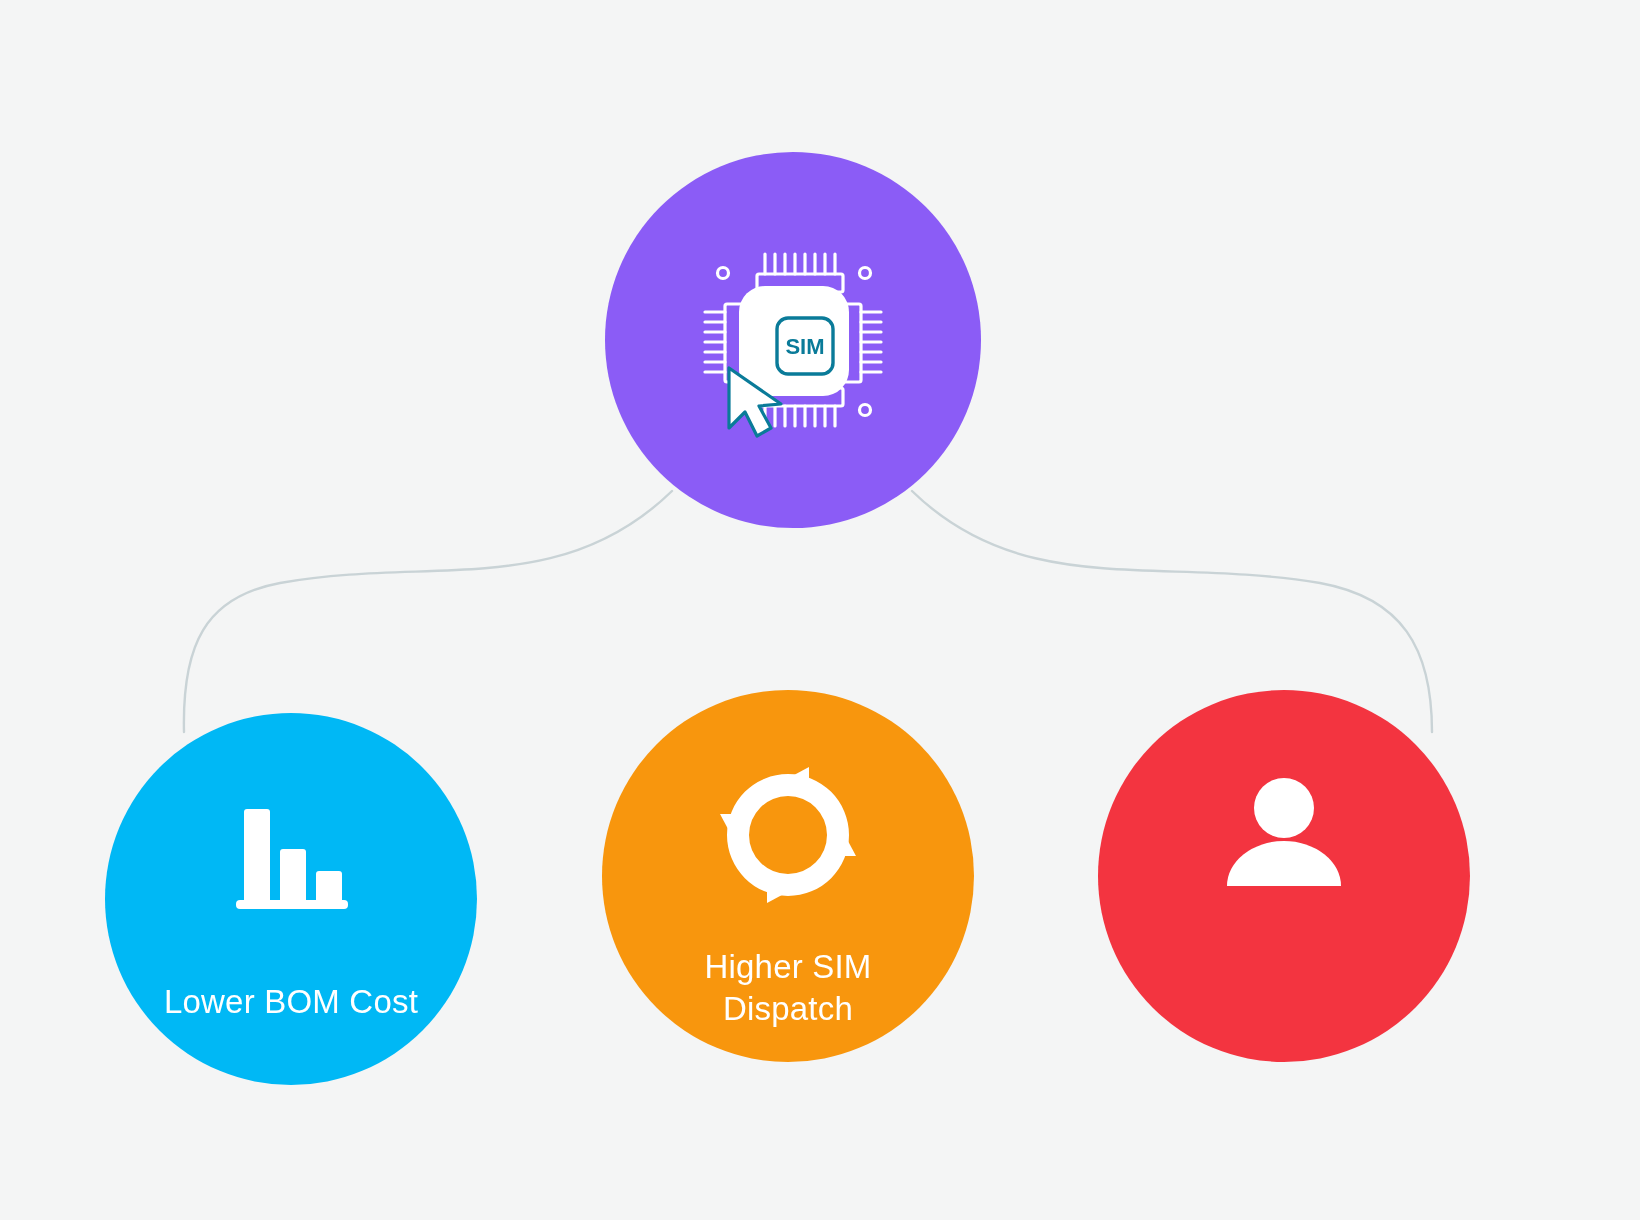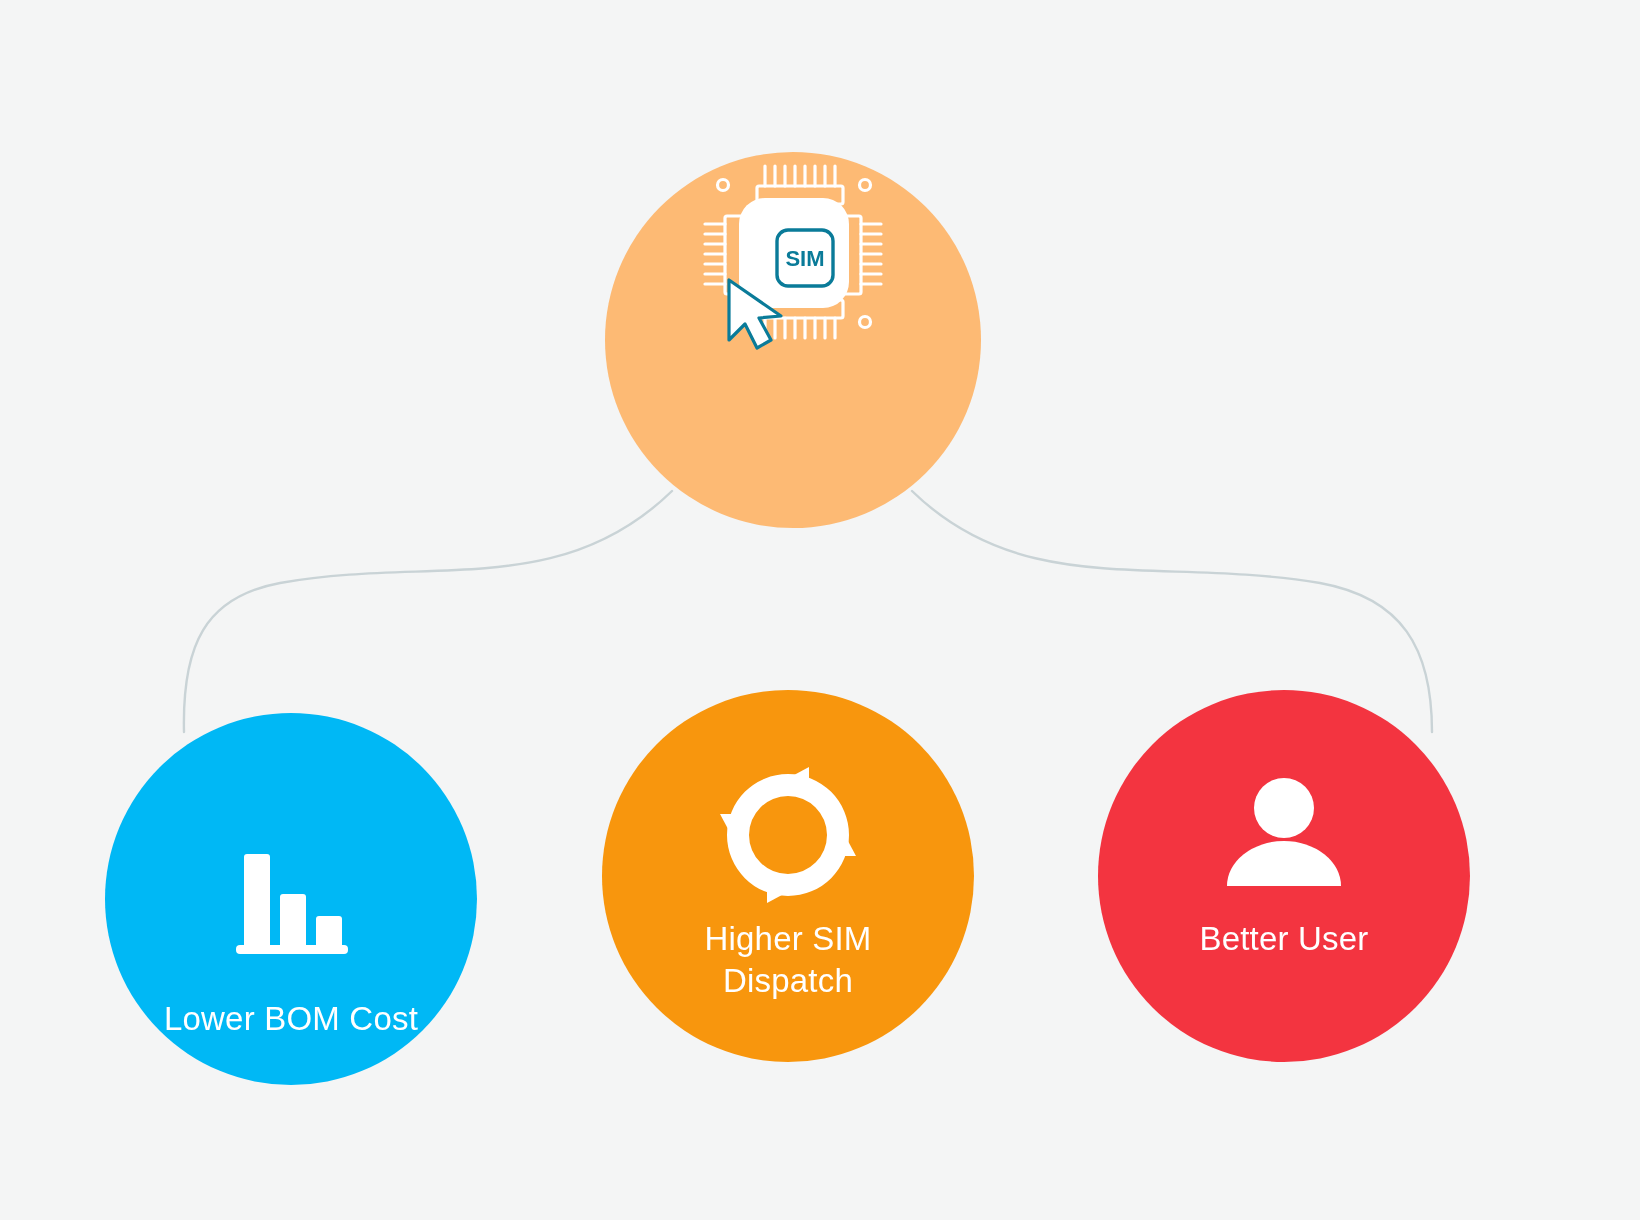--- a/index.html
+++ b/index.html
@@ -35,35 +35,36 @@
     align-items: center;
     justify-content: flex-start;
     box-sizing: border-box;
   }
   
   #node-root {
     left: 605px;
     top: 152px;
     width: 376px;
     height: 376px;
-    background: #fdba74;
-    justify-content: flex-start;
+    background: #8b5cf6;
+    justify-content: center;
   }
   .root-icon {
     width: 200px;
     height: 200px;
     display: block;
   }
   
   .leaf {
     width: 372px;
     height: 372px;
     padding-top: 74px;
+    gap: 28px;
   }
-  #node-bom   { left: 105px;  top: 713px; background: #00b8f5; justify-content: center; }
+  #node-bom   { left: 105px;  top: 713px; background: #00b8f5; }
   #node-disp  { left: 602px;  top: 690px; background: #f8960d; }
   #node-ux    { left: 1098px; top: 690px; background: #f33440; }
 
   .leaf-icon {
     width: 142px;
     height: 142px;
     display: block;
     margin-bottom: 10px;
   }
   .leaf-label {
@@ -183,17 +184,16 @@
   </div>
 
   <div class="node leaf" id="node-ux">
     <svg class="leaf-icon" viewBox="0 0 142 142" xmlns="http://www.w3.org/2000/svg">
       <g fill="#ffffff">
         <circle cx="71" cy="44" r="30"></circle>
         <path d="M 14 122 A 57 45 0 0 1 128 122 Z"></path>
       </g>
     </svg>
     <div class="leaf-label two-line">
-      <div>Better User</div>
     </div>
   </div>
 
 </div>
 
 </body></html>

